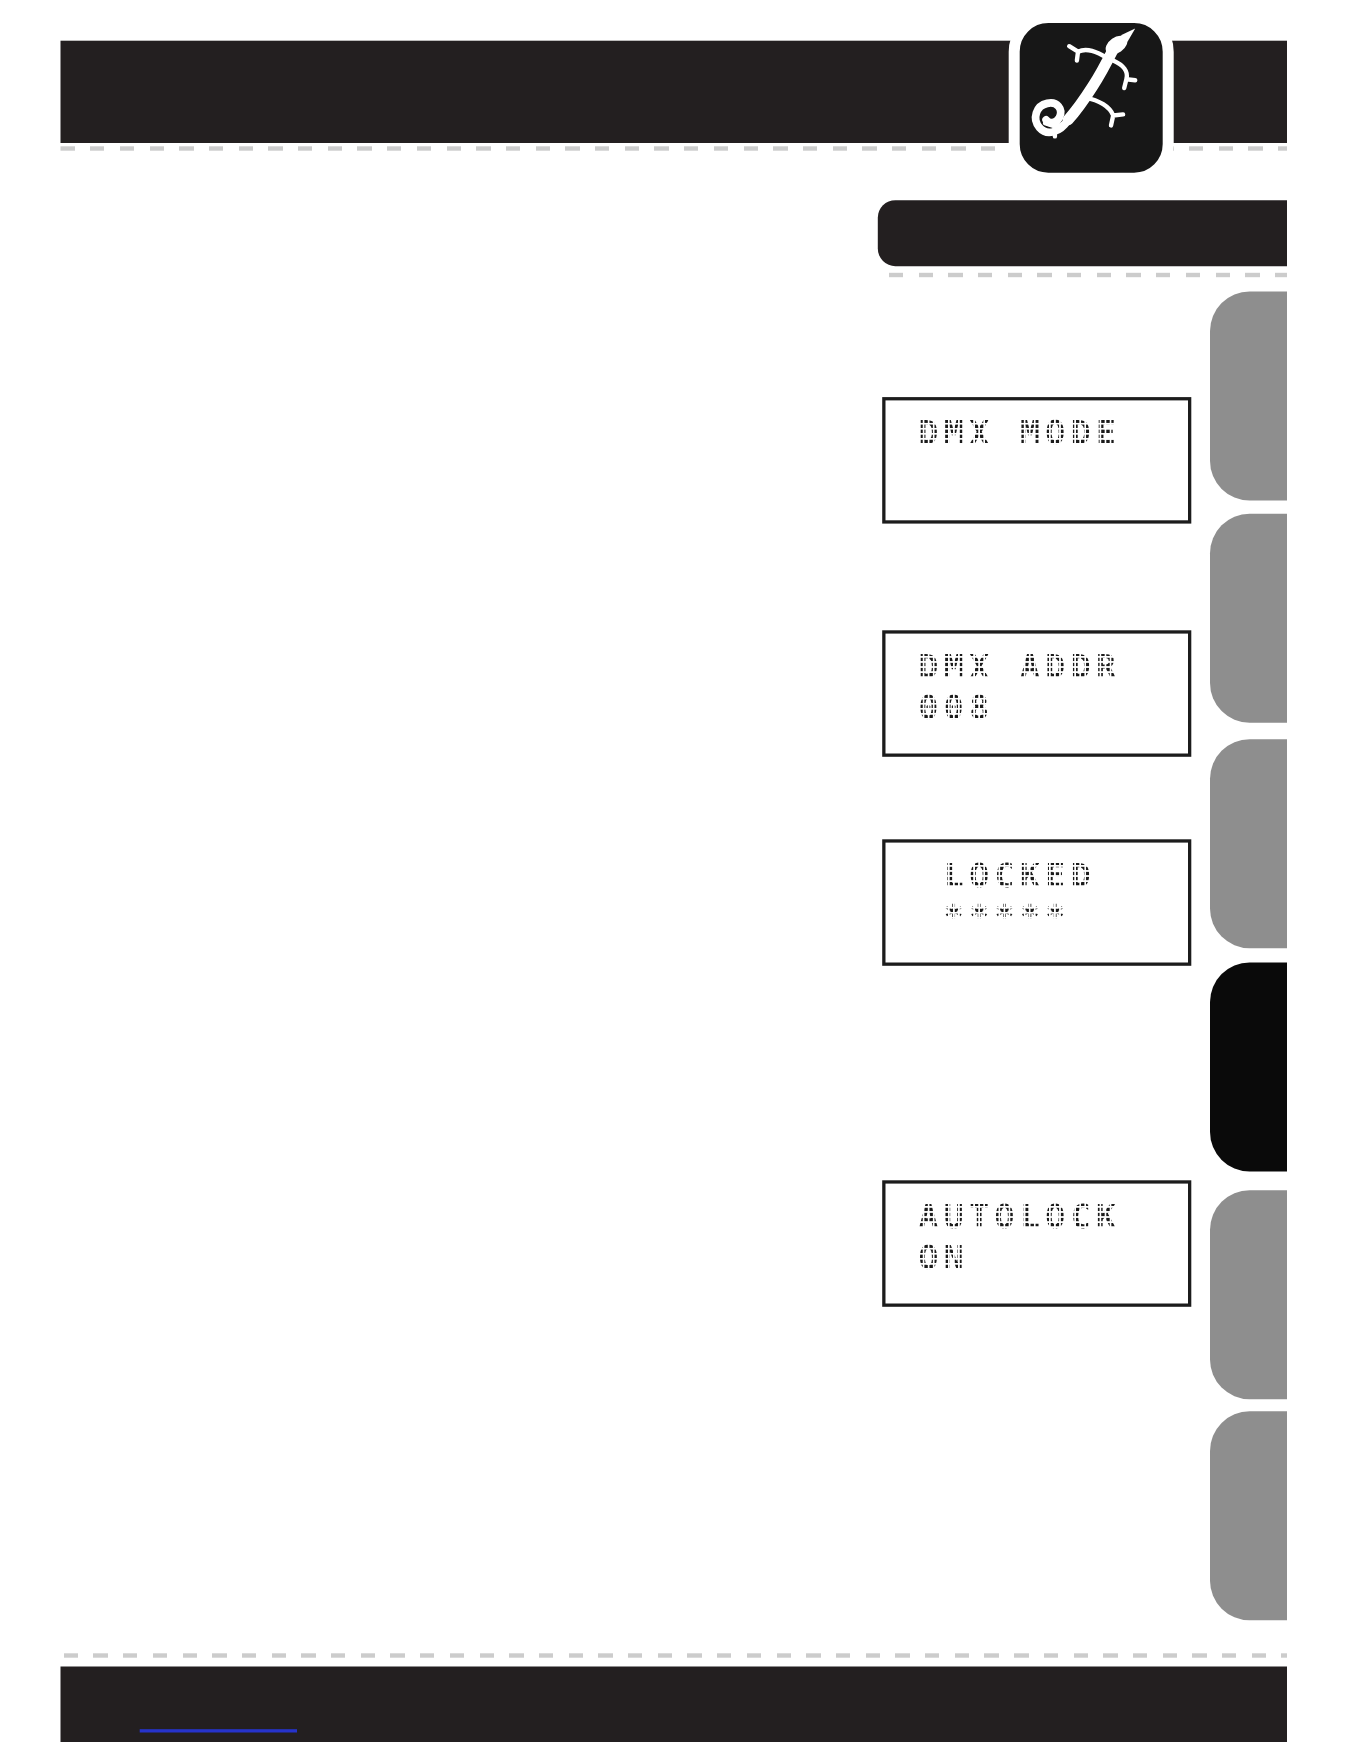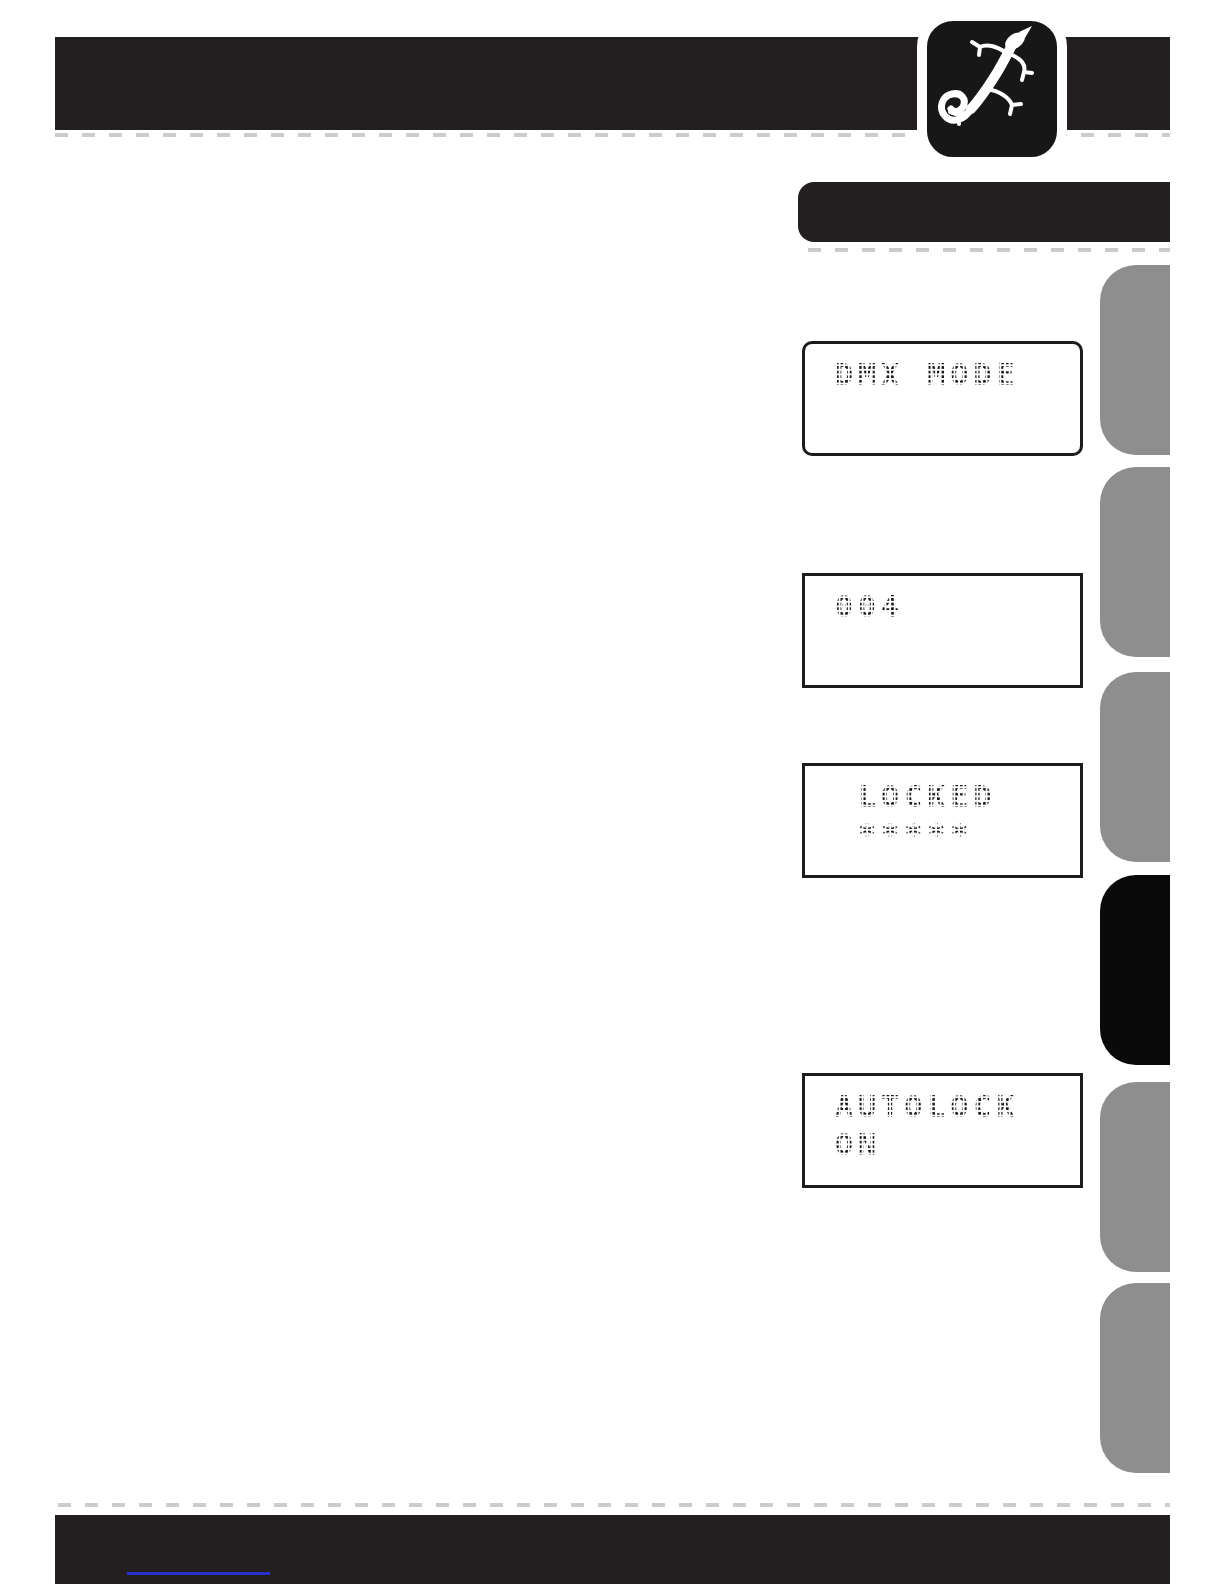--- a/index.html
+++ b/index.html
@@ -45,21 +45,21 @@
   }
   .lcd-line{
     font-family:"DejaVu Sans Mono",monospace;
     font-weight:bold;font-size:30px;letter-spacing:5px;line-height:38px;
     color:#1b1b1b;white-space:pre;
     -webkit-mask-image:radial-gradient(circle,#000 1.7px,rgba(0,0,0,0) 1.8px);
     -webkit-mask-size:4.6px 4.6px;
     mask-image:radial-gradient(circle,#000 1.7px,rgba(0,0,0,0) 1.8px);
     mask-size:4.6px 4.6px;
   }
-  .lcd-1{top:341px;border-radius:10px;} .lcd-2{top:573px;} .lcd-3{top:763px;} .lcd-4{top:1073px;}
+  .lcd-1{top:361px;} .lcd-2{top:573px;} .lcd-3{top:763px;} .lcd-4{top:1073px;}
   
   .tab{
     position:absolute;left:1100px;width:70px;height:190px;
     background:#8e8e8e;
     border-radius:36px 0 0 36px;
   }
   .tab.active{background:#0a0a0a;}
   .tab-1{top:265px;} .tab-2{top:467px;} .tab-3{top:672px;}
   .tab-4{top:875px;} .tab-5{top:1082px;} .tab-6{top:1283px;}
   
@@ -106,21 +106,22 @@
   </div>
 
   <div class="section-bar"></div>
   <div class="rule section-rule"></div>
 
   <div class="lcd lcd-1">
     <div class="lcd-line">DMX MODE</div>
   </div>
 
   <div class="lcd lcd-2">
-    <div class="lcd-line">004</div>
+    <div class="lcd-line">DMX ADDR</div>
+    <div class="lcd-line">008</div>
   </div>
 
   <div class="lcd lcd-4">
     <div class="lcd-line">AUTOLOCK</div>
     <div class="lcd-line">ON</div>
   </div>
 
   <div class="lcd lcd-3">
     <div class="lcd-line"> LOCKED</div>
     <div class="lcd-line"> *****</div>

